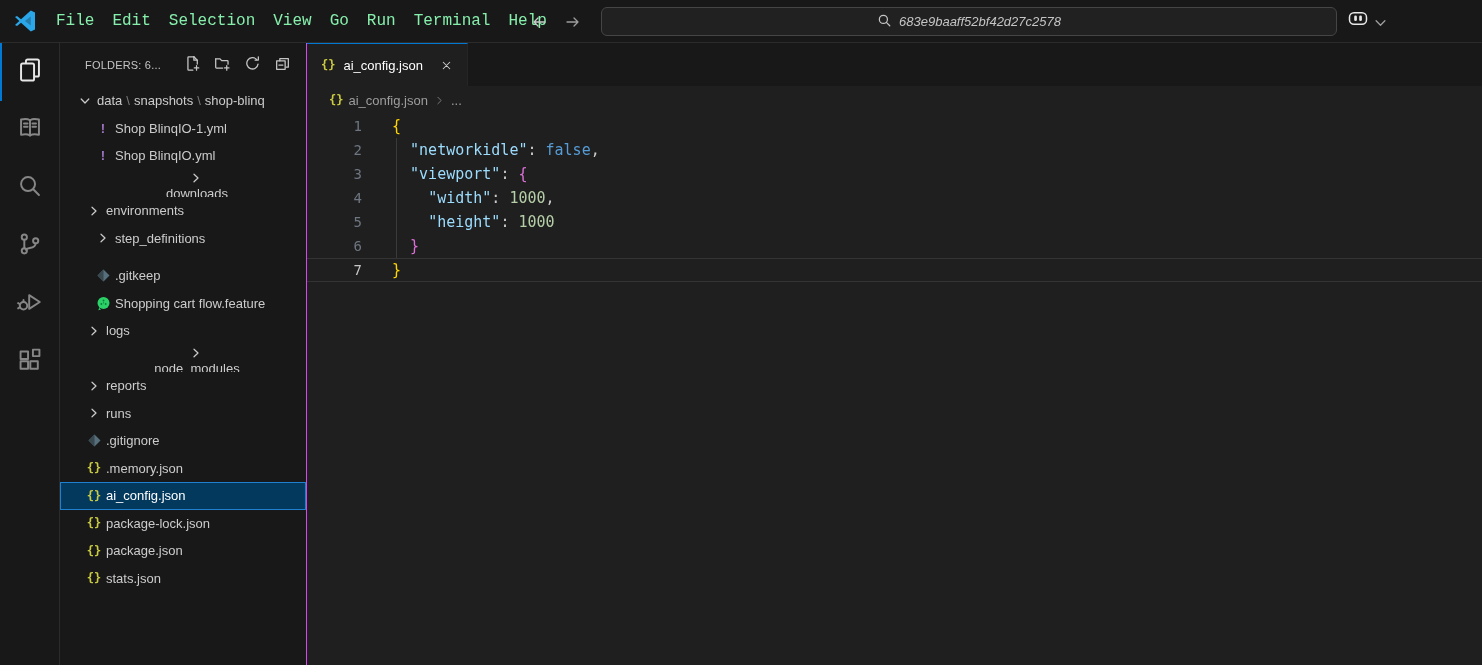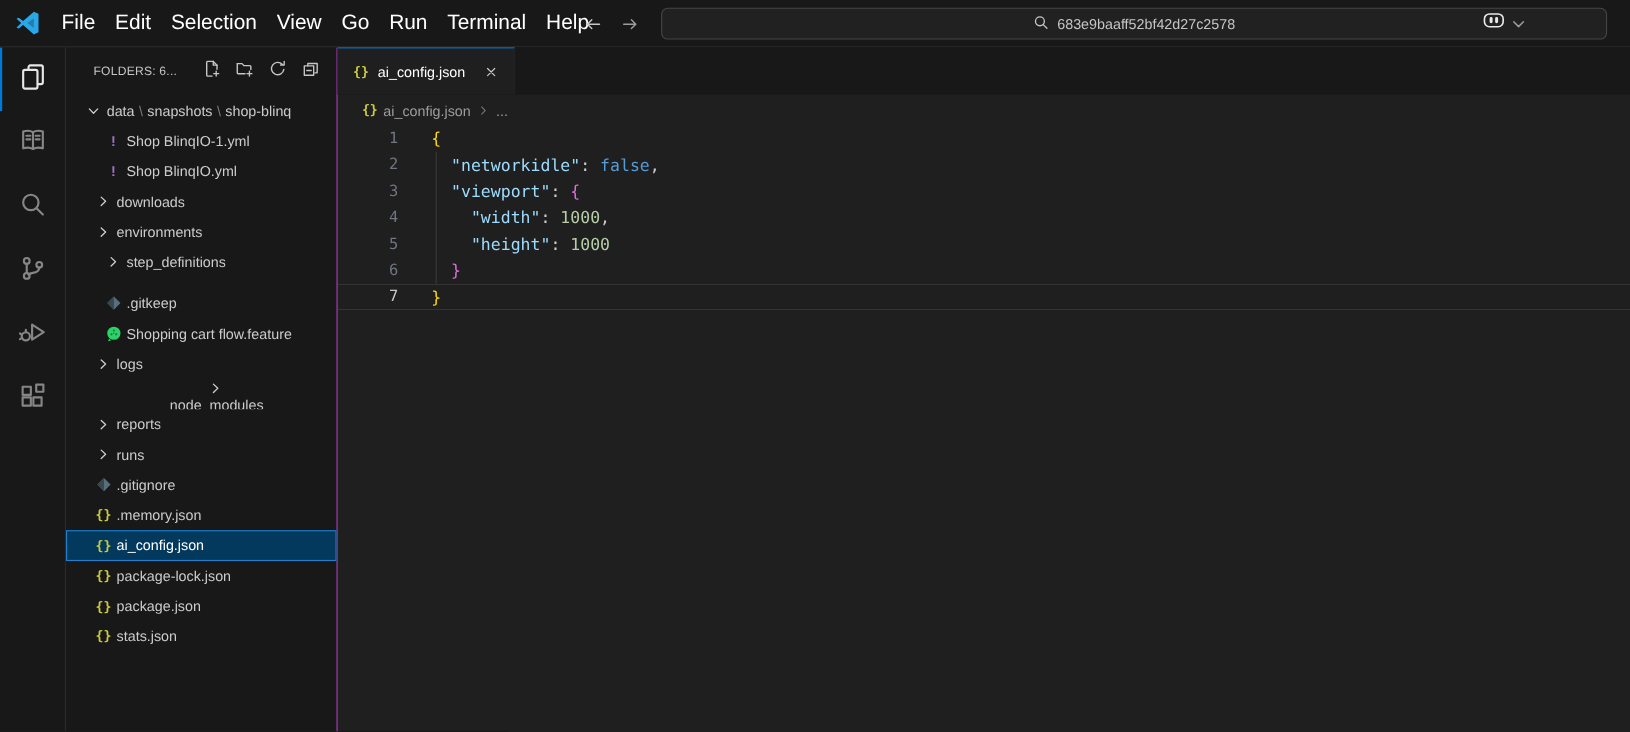--- a/index.html
+++ b/index.html
@@ -11,28 +11,28 @@
     color:#cccccc;
     -webkit-font-smoothing:antialiased;
   }
   
   .titlebar{
     position:relative; height:43px; background:var(--titlebar-bg,#181818);
     display:flex; align-items:center; border-bottom:1px solid #2b2b2b;
   }
   .logo{ margin-left:13px; display:flex; align-items:center; }
   .menubar{ display:flex; margin-left:10px; }
-  .menu-item{ padding:5px 9px; font-size:19px; color:#ffffff; border-radius:5px; cursor:default; }
+  .menu-item{ padding:5px 9px; font-size:16px; color:#86efac; border-radius:5px; cursor:default;font-family:Liberation Mono, monospace; }
   .nav-arrows{ position:absolute; left:526px; top:0; height:43px; display:flex; align-items:center; gap:8px; }
   .nav-btn{ width:26px; height:26px; display:flex; align-items:center; justify-content:center; border-radius:5px; }
   .searchbox{
-    position:absolute; left:601px; top:7px; width:860px; height:29px;
+    position:absolute; left:601px; top:7px; width:736px; height:29px;
     background:#212121; border:1px solid #454545; border-radius:6px;
     display:flex; align-items:center; justify-content:center; gap:7px;
-    font-size:13px; color:#c5c5c5;
+    font-size:13px; color:#c5c5c5;font-style:italic;
   }
   .copilot{ position:absolute; left:1347px; top:0; height:43px; display:flex; align-items:center; gap:4px; }
   
   .main{ display:flex; height:622px; }
   .activitybar{ width:60px; background:#181818; border-right:1px solid #2b2b2b; display:flex; flex-direction:column; }
   .ab-item{ height:58px; display:flex; align-items:center; justify-content:center; color:#868686; cursor:pointer; }
   .ab-item.active{ color:#e7e7e7; box-shadow:inset 2px 0 0 var(--accent,#0078d4); }
   
   .sidebar{ width:247px; background:#181818; border-right:1px solid #d946ef; display:flex; flex-direction:column; }
   .sb-header{ height:44px; display:flex; align-items:center; padding:0 15px 0 25px; }
@@ -221,21 +221,21 @@
             <span class="glyph-yaml">!</span>
           </span>
           <span class="lbl">Shop BlinqIO-1.yml</span>
         </div>
         <div class="row" style="padding-left: 34px;">
           <span class="ficon">
             <span class="glyph-yaml">!</span>
           </span>
           <span class="lbl">Shop BlinqIO.yml</span>
         </div>
-        <div class="row" style="padding-left: 25px;">
+        <div class="row" style="padding-left: 25px; flex-direction: column;">
           <span class="twisty" style="color: rgb(204, 204, 204);">
             <svg width="16" height="16" viewBox="0 0 16 16" fill="none" stroke="currentColor" stroke-width="1.2" stroke-linecap="round" stroke-linejoin="round">
               <path d="M6 4.2l4 3.8-4 3.8"></path>
             </svg>
           </span>
           <span class="lbl">downloads</span>
         </div>
         <div class="row" style="padding-left: 25px;">
           <span class="twisty" style="color: rgb(204, 204, 204);">
             <svg width="16" height="16" viewBox="0 0 16 16" fill="none" stroke="currentColor" stroke-width="1.2" stroke-linecap="round" stroke-linejoin="round">

